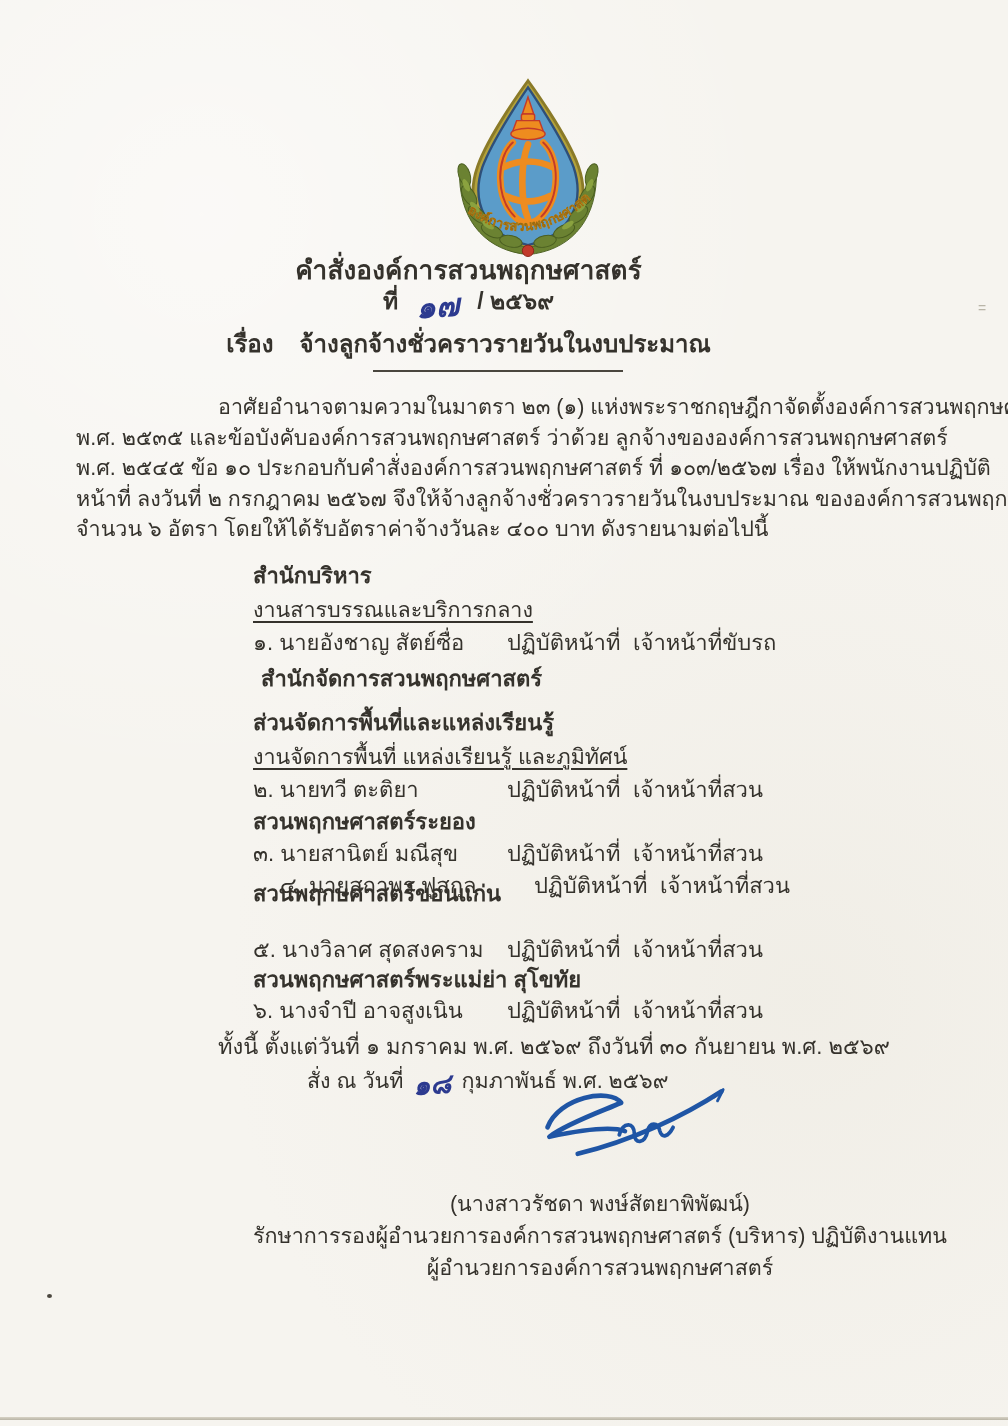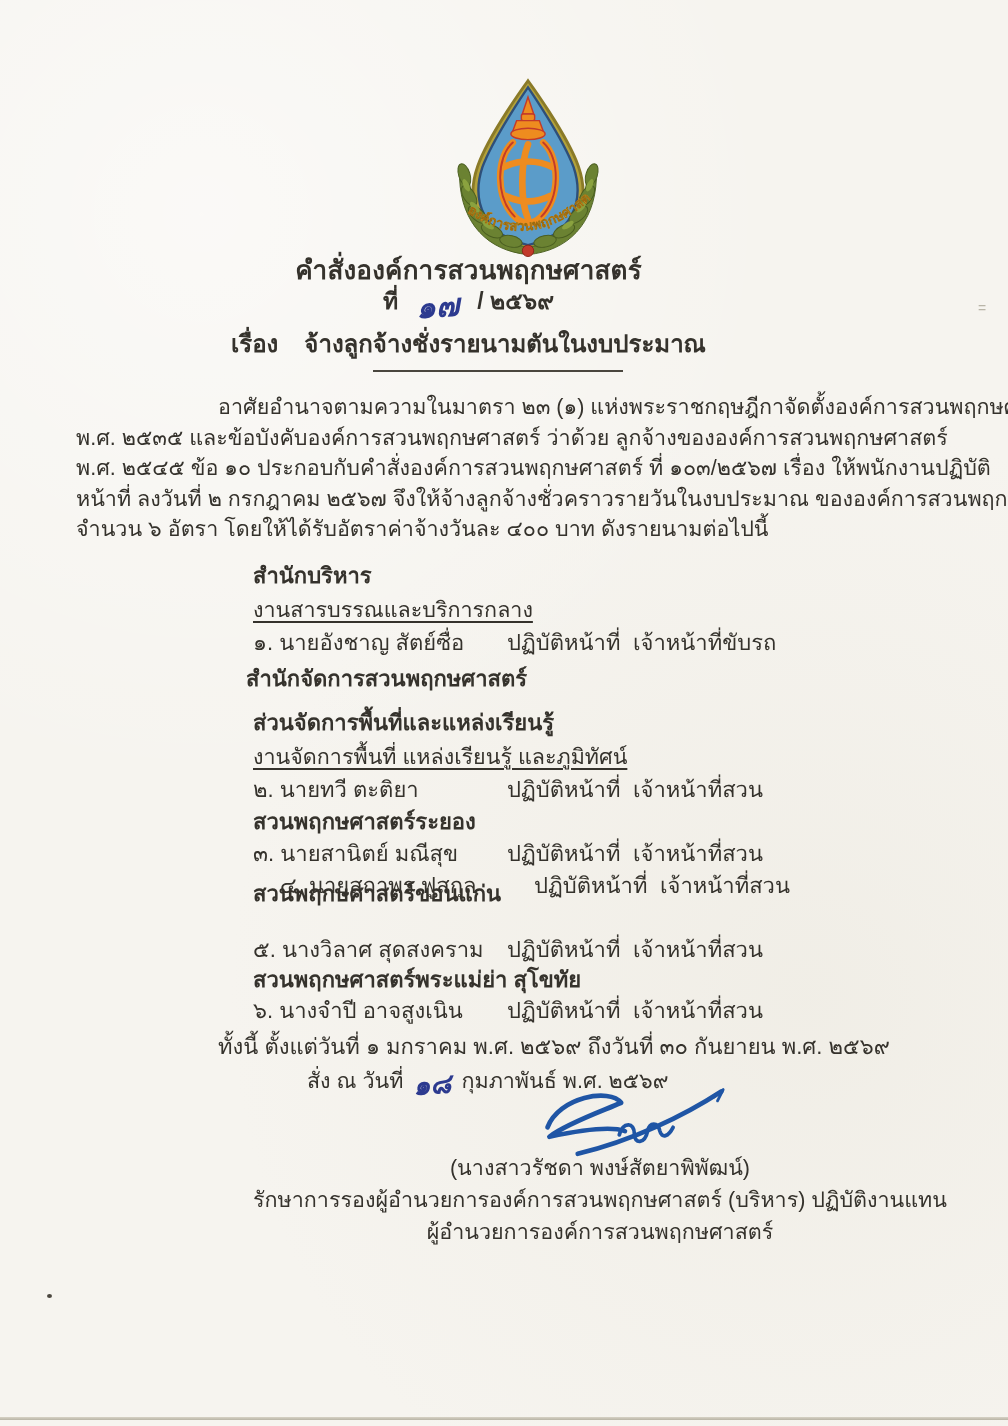--- a/index.html
+++ b/index.html
@@ -27,21 +27,21 @@
   .para{width:860px;font-size:21.5px;line-height:30.6px;}
   .para .pline{white-space:nowrap;}
   .indent{padding-left:142px;}
   .sec-bold{font-size:22px;font-weight:700;}
   .sec-under{font-size:21.5px;text-decoration:underline;text-underline-offset:4px;}
   .prow{font-size:22px;position:absolute;left:253px;white-space:nowrap;}
   .prow .col-name{display:inline-block;width:254px;}
   .prow .col-duty{display:inline-block;width:126px;}
   .closing-line{font-size:22px;white-space:nowrap;}
   .issued-line{font-size:21.5px;display:flex;align-items:flex-end;}
-  .sig-block{left:250px;width:700px;text-align:center;font-size:21.5px;line-height:32px;}
+  .sig-block{left:250px;width:700px;text-align:center;font-size:21.5px;line-height:32px;margin-top:36px;}
   .artifact{background:#4a463e;border-radius:50%;}
   .edge-bottom{left:0;top:1417px;width:1008px;height:3px;
     background:linear-gradient(#cfcabb,#a9a493);opacity:.8;}
   .faint-mark{color:#b9b5a8;font-size:14px;}
 </style>
 </head>
 <body>
 
 <div class="page">
 
@@ -106,41 +106,41 @@
 
   <div class="abs center" style="top:283px;">
     <div class="number-line">
       <span>ที่</span>
       <span class="hand hand-big">๑๗</span>
       <span>/ ๒๕๖๙</span>
     </div>
   </div>
 
   <div class="abs center subject-line" style="top:324px;">
-    <span>เรื่อง</span><span class="gap"></span><span>จ้างลูกจ้างชั่งรายนามตันในงบประมาณ</span>
+    <span>เรื่อง</span><span class="gap"></span><span>จ้างลูกจ้างชั่วคราวรายวันในงบประมาณ</span>
   </div>
 
   <div class="abs sep-line" style="left:373px;top:370px;width:250px;"></div>
 
   <div class="abs para" style="left:76px;top:392px;">
     <div class="pline indent">อาศัยอำนาจตามความในมาตรา ๒๓ (๑) แห่งพระราชกฤษฎีกาจัดตั้งองค์การสวนพฤกษศาสตร์</div>
     <div class="pline">พ.ศ. ๒๕๓๕ และข้อบังคับองค์การสวนพฤกษศาสตร์ ว่าด้วย ลูกจ้างขององค์การสวนพฤกษศาสตร์</div>
     <div class="pline">พ.ศ. ๒๕๔๕ ข้อ ๑๐ ประกอบกับคำสั่งองค์การสวนพฤกษศาสตร์ ที่ ๑๐๓/๒๕๖๗ เรื่อง ให้พนักงานปฏิบัติ</div>
     <div class="pline">หน้าที่ ลงวันที่ ๒ กรกฎาคม ๒๕๖๗ จึงให้จ้างลูกจ้างชั่วคราวรายวันในงบประมาณ ขององค์การสวนพฤกษศาสตร์</div>
     <div class="pline">จำนวน ๖ อัตรา โดยให้ได้รับอัตราค่าจ้างวันละ ๔๐๐ บาท ดังรายนามต่อไปนี้</div>
   </div>
 
   <div class="abs sec-bold" style="left:253px;top:558px;">สำนักบริหาร</div>
   <div class="abs sec-under" style="left:253px;top:592px;">งานสารบรรณและบริการกลาง</div>
 
   <div class="prow" style="top:625px;">
     <span class="col-name"><span>๑.</span> <span>นายอังชาญ  สัตย์ซื่อ</span></span><span class="col-duty">ปฏิบัติหน้าที่</span><span>เจ้าหน้าที่ขับรถ</span>
   </div>
 
-  <div class="abs sec-bold" style="left:246px;top:661px;">สำนักจัดการสวนพฤกษศาสตร์</div>
+  <div class="abs sec-bold" style="left:261px;top:661px;">สำนักจัดการสวนพฤกษศาสตร์</div>
   <div class="abs sec-bold" style="left:253px;top:705px;">ส่วนจัดการพื้นที่และแหล่งเรียนรู้</div>
   <div class="abs sec-under" style="left:253px;top:739px;">งานจัดการพื้นที่ แหล่งเรียนรู้ และภูมิทัศน์</div>
 
   <div class="prow" style="top:772px;">
     <span class="col-name"><span>๒.</span> <span>นายทวี  ตะติยา</span></span><span class="col-duty">ปฏิบัติหน้าที่</span><span>เจ้าหน้าที่สวน</span>
   </div>
 
   <div class="abs sec-bold" style="left:253px;top:804px;">สวนพฤกษศาสตร์ระยอง</div>
 
   <div class="prow" style="top:836px;">

